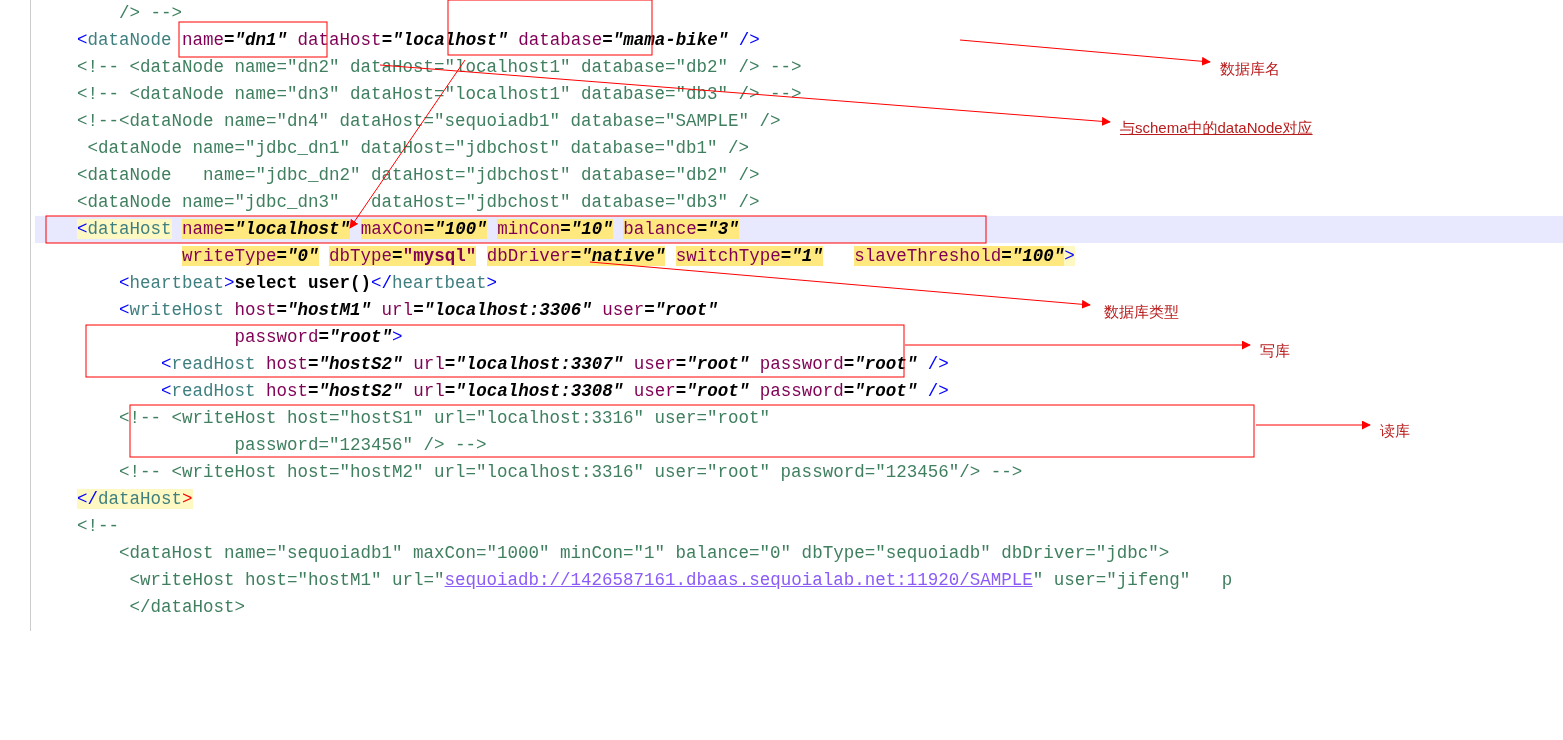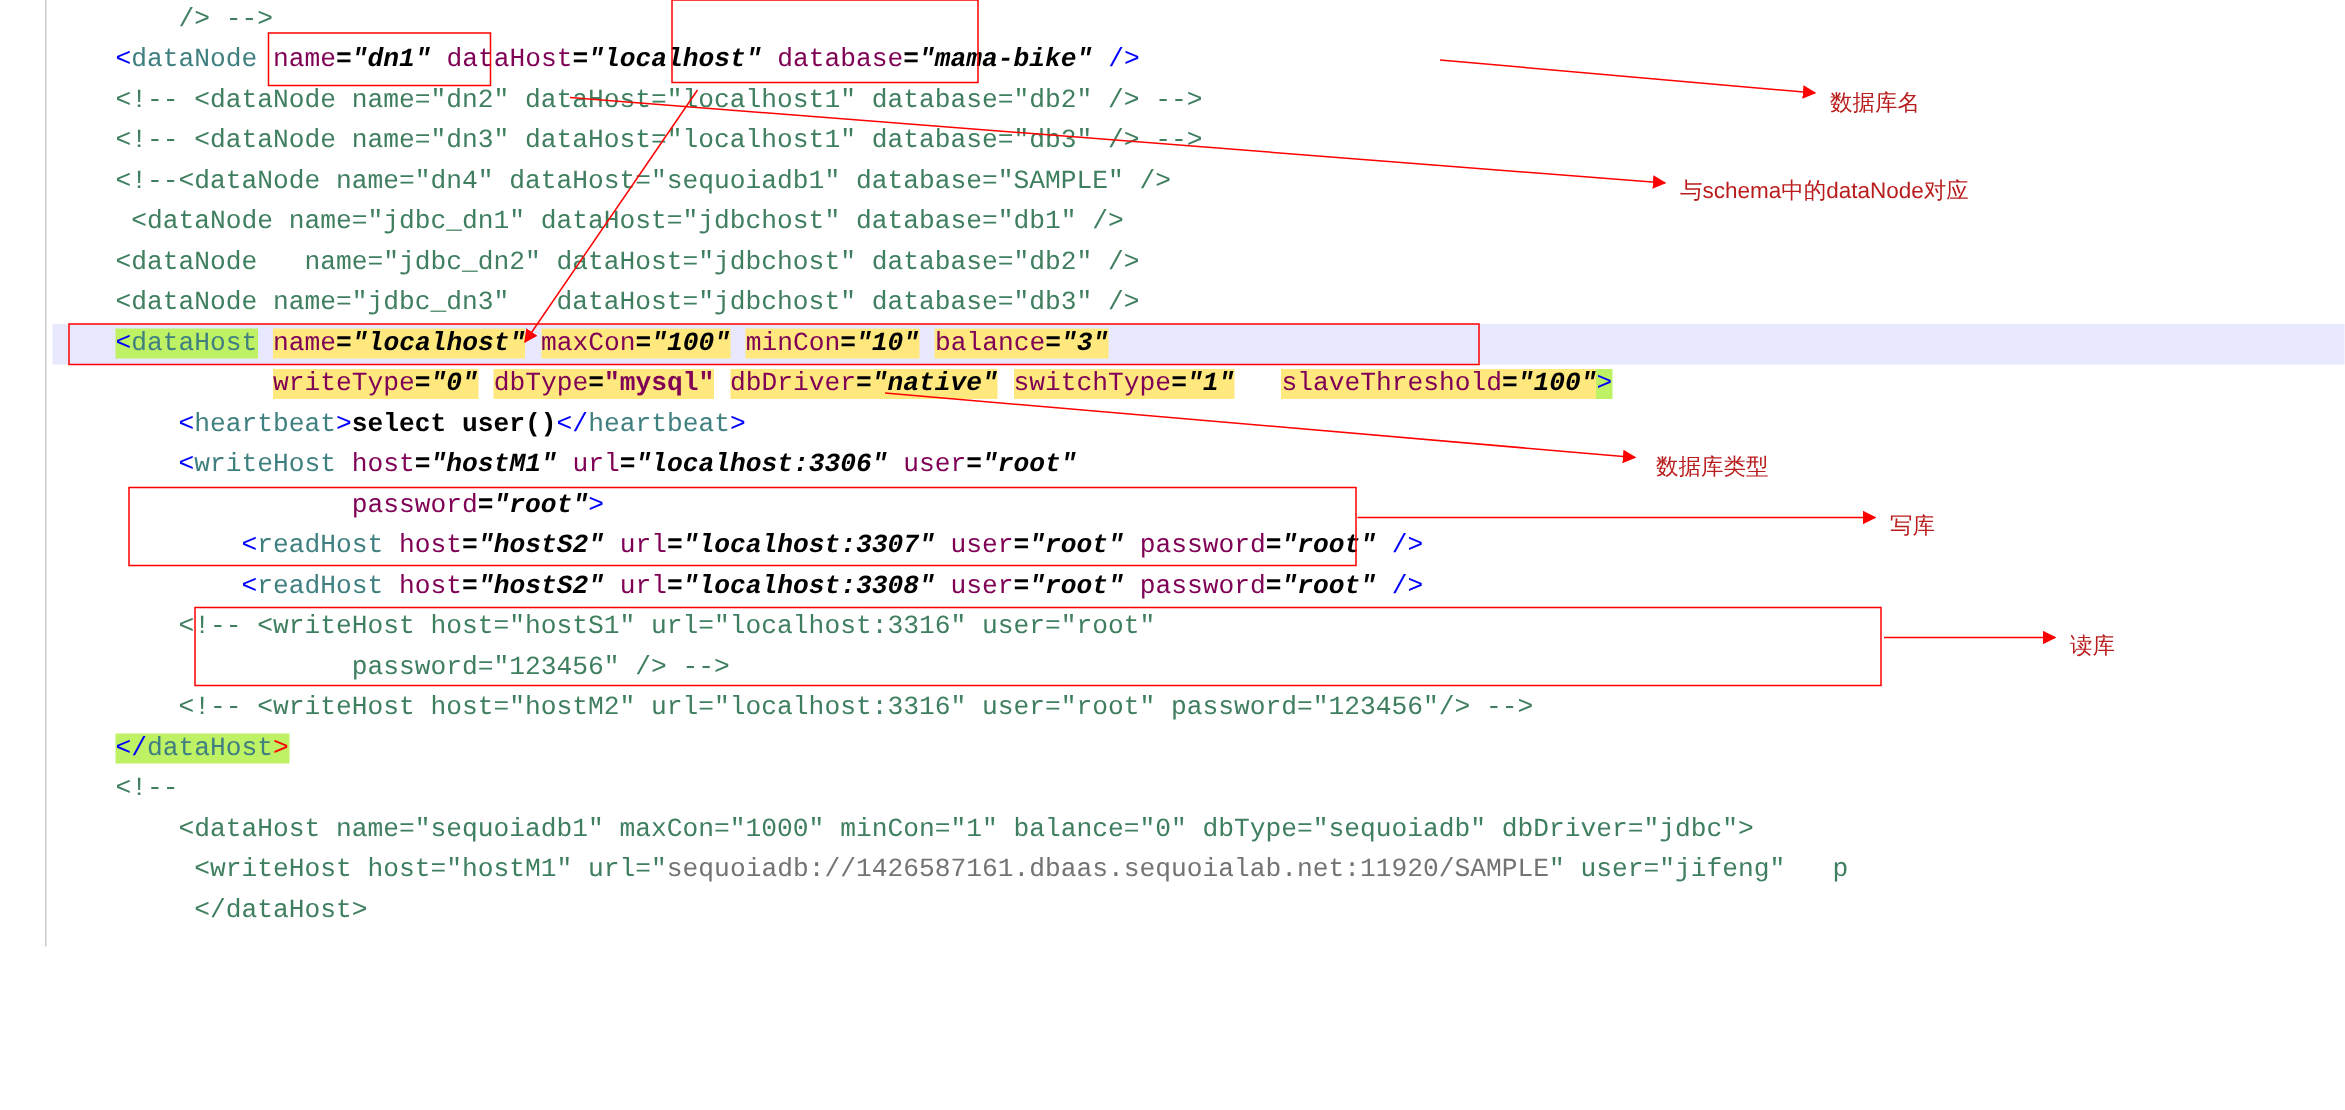--- a/index.html
+++ b/index.html
@@ -5,25 +5,25 @@
   body { margin:0; padding:0; background:#fff; font-family:Consolas,"Courier New",monospace; font-size:17.5px; line-height:27px; width:1563px; }
   .wrap { position:relative; padding:0 0 10px 35px; }
   .gutter { position:absolute; left:0; top:0; bottom:0; width:30px; border-right:1px solid #ccc; }
   .ln { white-space:pre; }
   .p { color:#0000ff; }     
   .t { color:#3f7f7f; }     
   .a { color:#7f0055;margin-top:10px; }     
   .v { color:#2a00ff; font-style:italic; }  
   .c { color:#3f7f5f; }     
   .k { color:#000; font-weight:bold; }
-  .tag-hl { background:#bef264; }
+  .tag-hl { background:#fef9c3; }
   .row-hl { background:#e8e8ff; }
   .attr-hl { background:#ffe97f; }
   .mg { color:#7f0055; font-weight:bold; background:#ffe97f; }
-  .u { color:#737373; }
+  .u { text-decoration:underline; color:#8b5cf6; }
   .svglay { position:absolute; left:0; top:0; pointer-events:none; }
   .lbl { position:absolute; font-family:Arial,"Microsoft YaHei",sans-serif; font-size:15px; color:#b91c1c; white-space:nowrap; }
 </style>
 </head>
 <body>
 
 <div class="wrap">
   <div class="gutter"></div>
 
   <div class="ln c">        /&gt; --&gt;</div>
@@ -80,17 +80,17 @@
 
     <line x1="960" y1="40" x2="1210" y2="62" stroke="#ff0000" marker-end="url(#ah)"></line>
     <line x1="380" y1="65" x2="1110" y2="122" stroke="#ff0000" marker-end="url(#ah)"></line>
     <line x1="465" y1="60" x2="350" y2="228" stroke="#ff0000" marker-end="url(#ah)"></line>
     <line x1="590" y1="262" x2="1090" y2="305" stroke="#ff0000" marker-end="url(#ah)"></line>
     <line x1="905" y1="345" x2="1250" y2="345" stroke="#ff0000" marker-end="url(#ah)"></line>
     <line x1="1256" y1="425" x2="1370" y2="425" stroke="#ff0000" marker-end="url(#ah)"></line>
   </svg>
 
   <div class="lbl" style="left:1220px; top:55px;">数据库名</div>
-  <div class="lbl" style="left:1120px; top:114px;">与schema中的dataNode对应</div>
+  <div class="lbl" style="left:1120px; top:114px;text-decoration:underline;">与schema中的dataNode对应</div>
   <div class="lbl" style="left:1088px; top:298px;margin-left:16px;">数据库类型</div>
   <div class="lbl" style="left:1260px; top:337px;">写库</div>
   <div class="lbl" style="left:1380px; top:417px;">读库</div>
 </div>
 
 </body></html>

